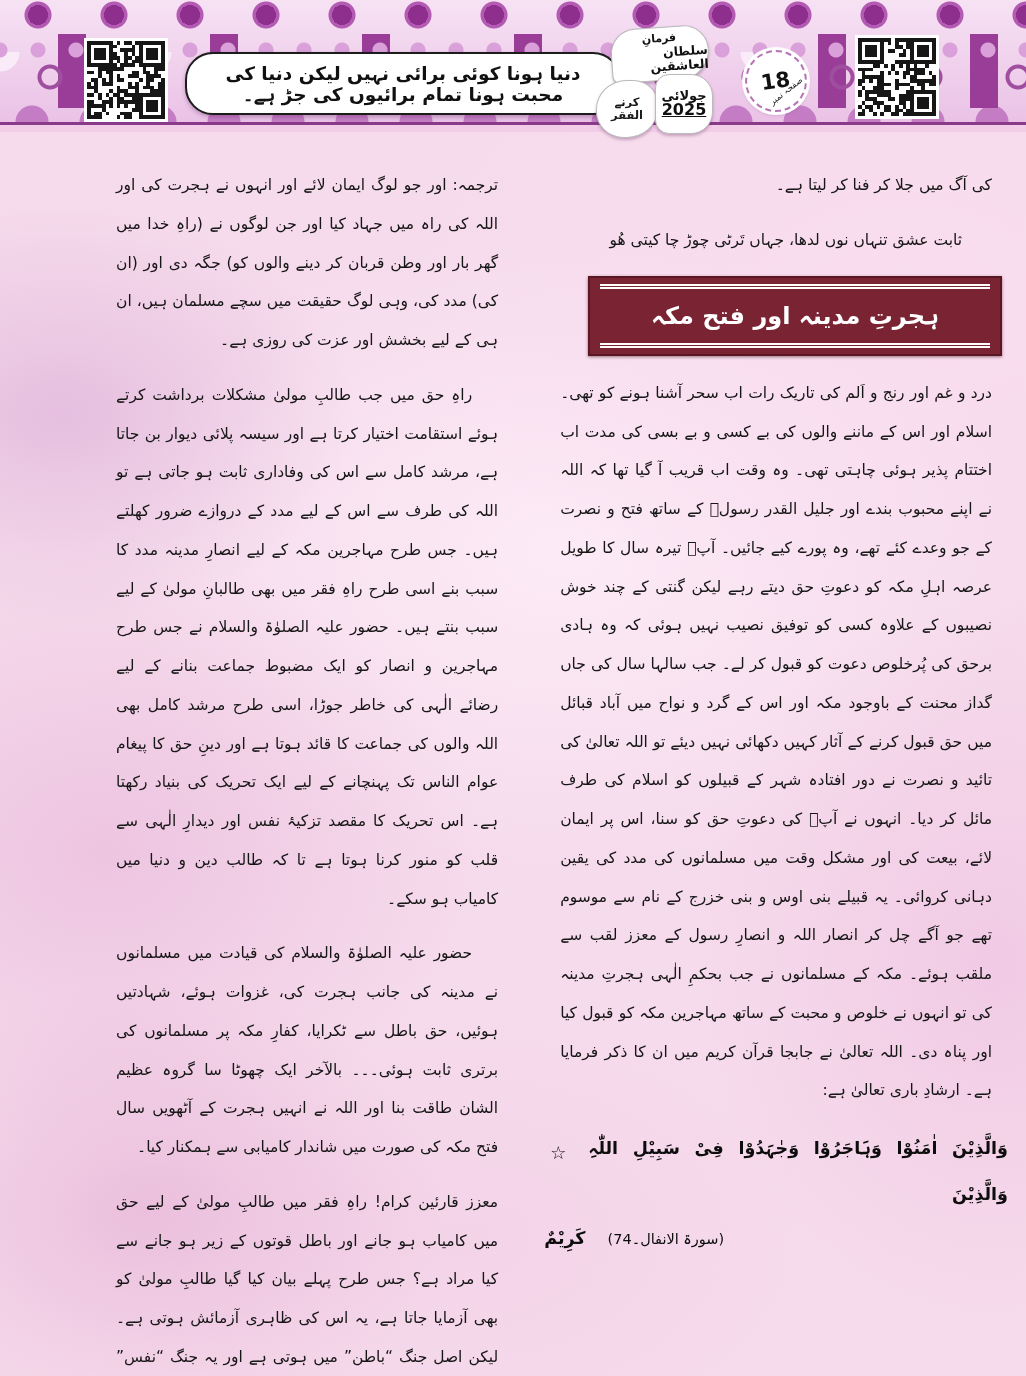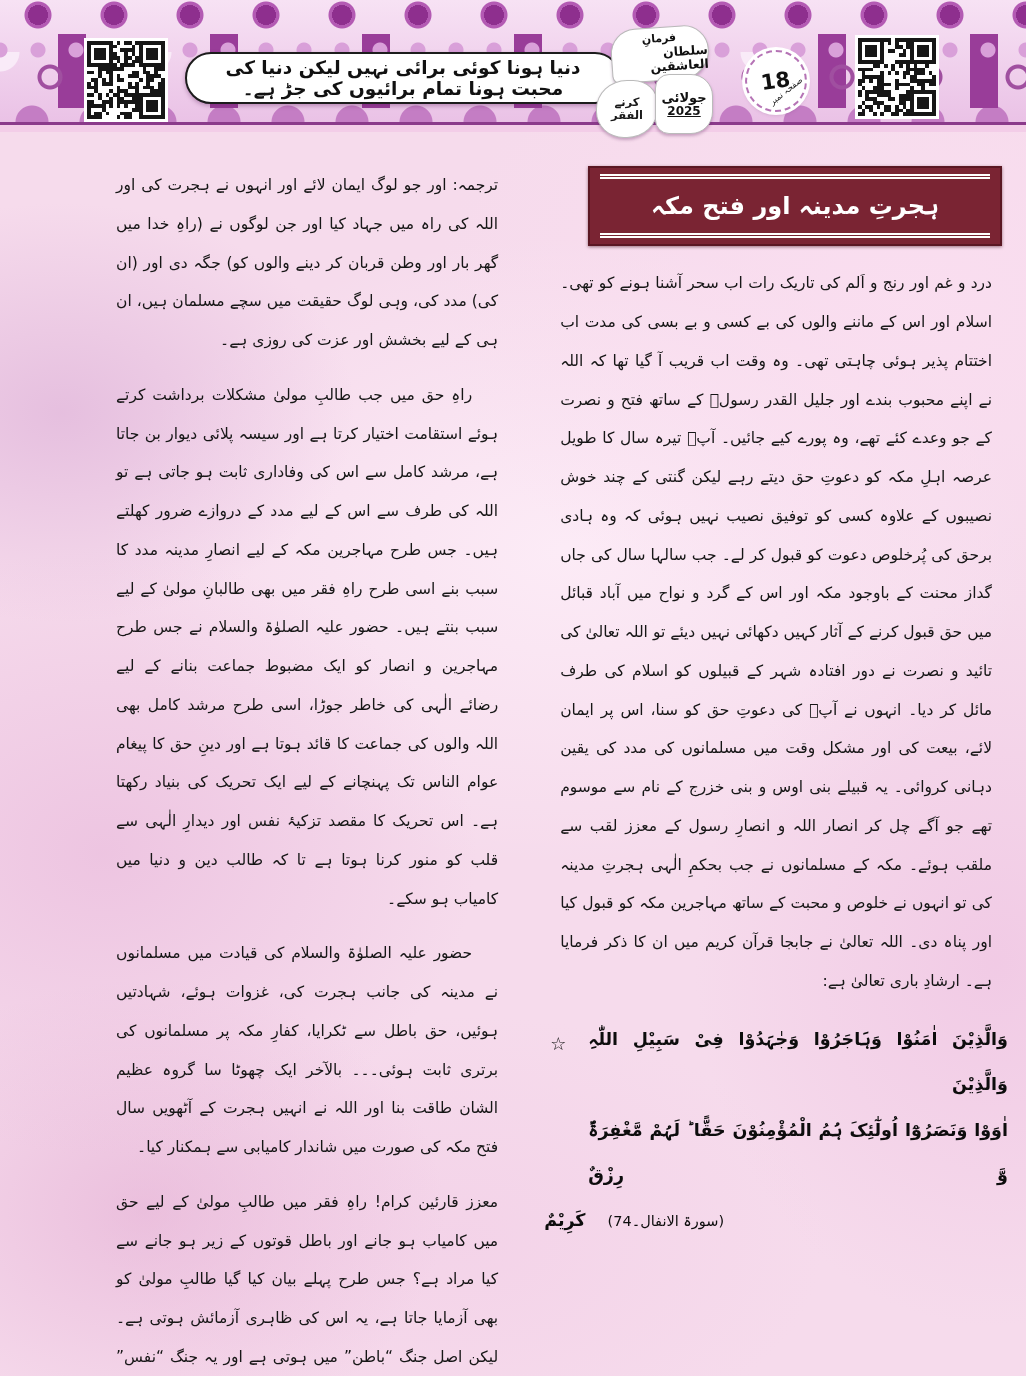--- a/index.html
+++ b/index.html
@@ -35,21 +35,21 @@
   .band-rule{position:absolute;top:122px;left:0;right:0;height:3px;background:var(--purple,#8b3a8b);}
   .band-rule-light{position:absolute;top:125px;left:0;right:0;height:7px;background:#f3cde8;}
   
   .qr{position:absolute;width:84px;height:84px;background:#fff;border:3px solid #fff;box-sizing:border-box;
       display:grid;grid-template-columns:repeat(21,1fr);grid-template-rows:repeat(21,1fr);}
   .qr-left{left:84px;top:38px;}
   .qr-right{left:855px;top:35px;}
   .qr i{display:block;}
   .qr i.b{background:#161616;}
   .quote-box{
-    position:absolute;left:185px;top:52px;width:436px;height:52px;
+    position:absolute;left:185px;top:52px;width:436px;height:63px;
     background:#fff;border:2px solid #1c1c1c;border-radius:28px;
     display:flex;align-items:center;justify-content:center;
     font-size:18.5px;font-weight:bold;color:#111;text-align:center;padding:0 18px;box-sizing:border-box;
     box-shadow:0 2px 4px rgba(90,30,90,.35);
   }
   .farman-bubble{
     position:absolute;left:611px;top:27px;width:96px;height:52px;
     background:#fff;border:1px solid #b9b9b9;border-radius:26px 26px 30px 8px;
     display:flex;flex-direction:column;align-items:center;justify-content:center;line-height:1.15;
     color:#111;font-weight:bold;transform:rotate(-4deg);
@@ -57,21 +57,21 @@
   }
   .farman-bubble .l1{font-size:11px;}
   .farman-bubble .l2{font-size:12.5px;}
   .date-bubble{
     position:absolute;left:655px;top:74px;width:56px;height:58px;
     background:#fff;border:1px solid #bbb;border-radius:14px 22px 22px 14px;
     display:flex;flex-direction:column;align-items:center;justify-content:center;line-height:1.05;
     color:#111;box-shadow:0 2px 3px rgba(90,30,90,.3);
   }
   .date-bubble .month{font-size:13px;font-weight:bold;}
-  .date-bubble .year{font-size:12px;font-weight:bold;text-decoration:underline;}
+  .date-bubble .year{font-size:16px;font-weight:bold;text-decoration:underline;}
   .logo-bubble{
     position:absolute;left:596px;top:80px;width:62px;height:58px;
     background:#fff;border:1px solid #bbb;border-radius:50% 40% 50% 45%;
     display:flex;align-items:center;justify-content:center;text-align:center;
     font-size:11.5px;font-weight:bold;color:#1a1a1a;line-height:1.1;padding:3px;box-sizing:border-box;
     box-shadow:0 2px 3px rgba(90,30,90,.3);
   }
   .page-circle{
     position:absolute;left:745px;top:50px;width:58px;height:58px;border-radius:50%;
     background:#fff;border:2px dashed #b573b5;box-shadow:0 0 0 3px #fff,0 2px 4px rgba(90,30,90,.35);
@@ -1023,34 +1023,33 @@
 
     <div class="page-circle">
       <span class="lbl">صفحہ نمبر</span>
       <span class="num">18</span>
     </div>
   </header>
 
   <main class="content">
 
     <div class="col col-first">
+      <p>کی آگ میں جلا کر فنا کر لیتا ہے۔</p>
+      <p class="poem">ثابت عشق تنہاں نوں لدھا، جہاں تَرٹی چوڑ چا کیتی ھُو</p>
 
       <div class="heading-box">
         <div class="heading-inner">ہجرتِ مدینہ اور فتح مکہ</div>
       </div>
 
       <p>درد و غم اور رنج و اَلم کی تاریک رات اب سحر آشنا ہونے کو تھی۔ اسلام اور اس کے ماننے والوں کی بے کسی و بے بسی کی مدت اب اختتام پذیر ہوئی چاہتی تھی۔ وہ وقت اب قریب آ گیا تھا کہ اللہ نے اپنے محبوب بندے اور جلیل القدر رسولؐ کے ساتھ فتح و نصرت کے جو وعدے کئے تھے، وہ پورے کیے جائیں۔ آپؐ تیرہ سال کا طویل عرصہ اہلِ مکہ کو دعوتِ حق دیتے رہے لیکن گنتی کے چند خوش نصیبوں کے علاوہ کسی کو توفیق نصیب نہیں ہوئی کہ وہ ہادی برحق کی پُرخلوص دعوت کو قبول کر لے۔ جب سالہا سال کی جاں گداز محنت کے باوجود مکہ اور اس کے گرد و نواح میں آباد قبائل میں حق قبول کرنے کے آثار کہیں دکھائی نہیں دیئے تو اللہ تعالیٰ کی تائید و نصرت نے دور افتادہ شہر کے قبیلوں کو اسلام کی طرف مائل کر دیا۔ انہوں نے آپؐ کی دعوتِ حق کو سنا، اس پر ایمان لائے، بیعت کی اور مشکل وقت میں مسلمانوں کی مدد کی یقین دہانی کروائی۔ یہ قبیلے بنی اوس و بنی خزرج کے نام سے موسوم تھے جو آگے چل کر انصار اللہ و انصارِ رسول کے معزز لقب سے ملقب ہوئے۔ مکہ کے مسلمانوں نے جب بحکمِ الٰہی ہجرتِ مدینہ کی تو انہوں نے خلوص و محبت کے ساتھ مہاجرین مکہ کو قبول کیا اور پناہ دی۔ اللہ تعالیٰ نے جابجا قرآن کریم میں ان کا ذکر فرمایا ہے۔ ارشادِ باری تعالیٰ ہے:</p>
 
       <div class="verse">
         <div class="verse-line">
           <span class="star">☆</span>
           <span>وَالَّذِیْنَ اٰمَنُوْا وَہَاجَرُوْا وَجٰہَدُوْا فِیْ سَبِیْلِ اللّٰہِ وَالَّذِیْنَ</span>
-        </div>
-        <div class="verse-line">
-          <span>اٰوَوْا وَنَصَرُوْٓا اُولٰٓئِکَ ہُمُ الْمُؤْمِنُوْنَ حَقًّا ؕ لَہُمْ مَّغْفِرَۃٌ وَّ رِزْقٌ</span>
         </div>
         <div class="verse-end">
           <span>کَرِیْمٌ</span>
           <span class="ref">(سورۃ الانفال۔74)</span>
         </div>
       </div>
     </div>
 
     <div class="col">
       <p>ترجمہ: اور جو لوگ ایمان لائے اور انہوں نے ہجرت کی اور اللہ کی راہ میں جہاد کیا اور جن لوگوں نے (راہِ خدا میں گھر بار اور وطن قربان کر دینے والوں کو) جگہ دی اور (ان کی) مدد کی، وہی لوگ حقیقت میں سچے مسلمان ہیں، ان ہی کے لیے بخشش اور عزت کی روزی ہے۔</p>

